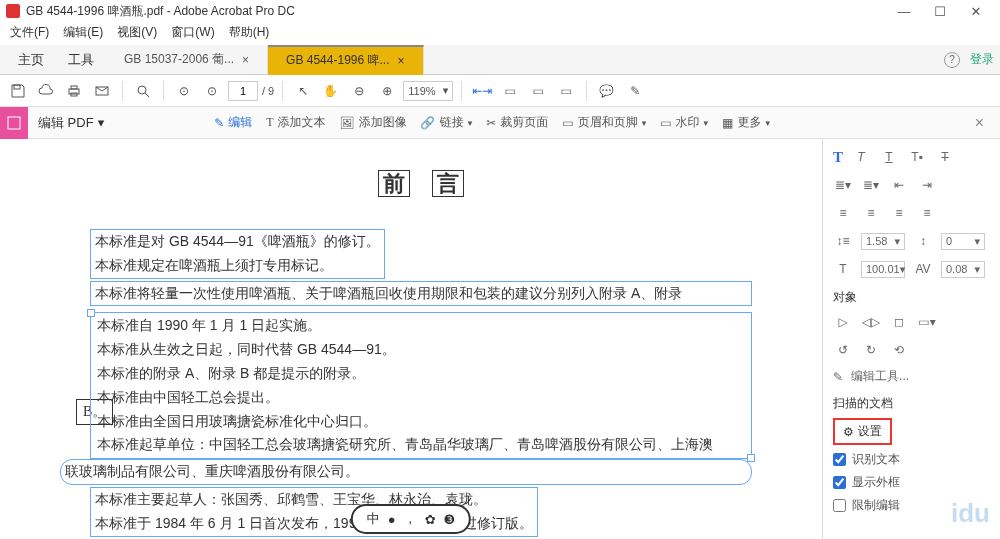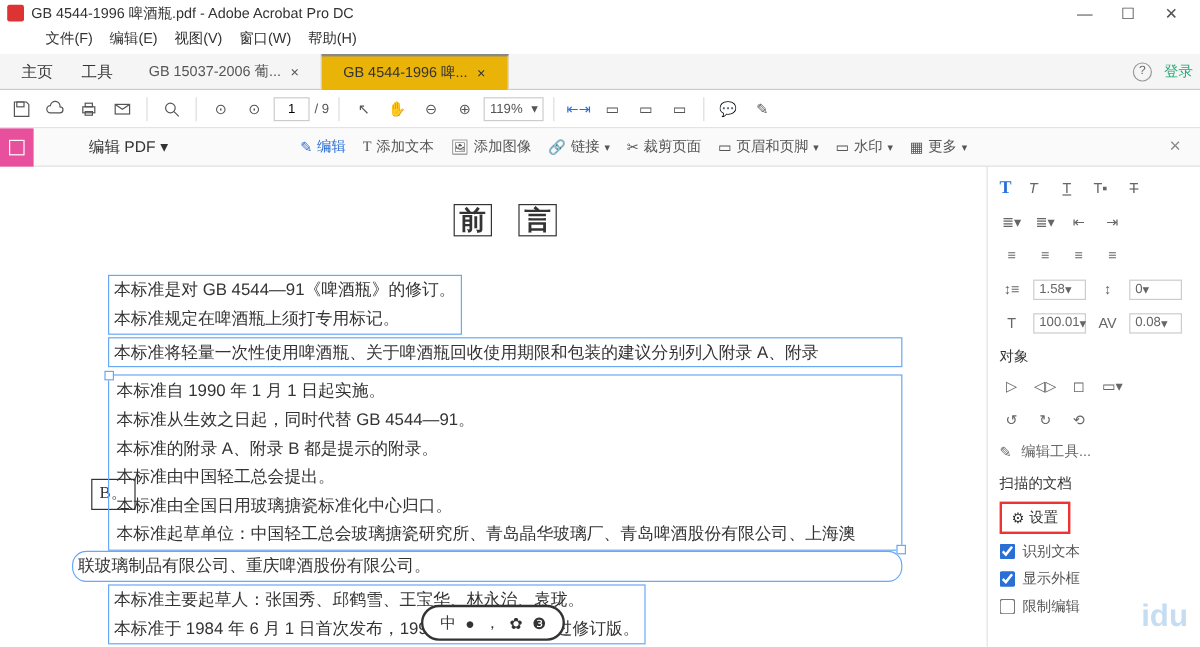--- a/index.html
+++ b/index.html
@@ -1,56 +1,56 @@
 <!DOCTYPE html>
 <html><head>
 <meta charset="utf-8">
 <style>
   * { box-sizing: border-box; margin: 0; padding: 0; font-family: "Microsoft YaHei", sans-serif; }
   body { background: #fff; width: 1000px; height: 539px; overflow: hidden; font-size: 12px; color: #333; }
   .titlebar { display: flex; align-items: center; height: 22px; padding: 0 6px; background: #fff; }
   .titlebar .icon { width: 14px; height: 14px; background: #d33; margin-right: 6px; border-radius: 2px; }
   .titlebar .title { flex: 1; font-size: 12px; color: #333; }
   .titlebar .winbtn { width: 36px; text-align: center; font-size: 13px; color: #555; }
-  .menubar { display: flex; gap: 14px; padding: 2px 10px 4px; font-size: 12px; color: #333; margin-left: 28px; }
+  .menubar { display: flex; gap: 14px; padding: 2px 10px 4px; font-size: 12px; color: #333; }
   .tabbar { display: flex; align-items: center; height: 30px; background: #f5f5f5; border-bottom: 1px solid #ccc; padding: 0 6px; }
   .tabbar .main { padding: 0 12px; font-size: 13px; }
   .tabbar .tab { padding: 0 18px; height: 30px; display: flex; align-items: center; gap: 8px; font-size: 12px; color: #555; border-right: 1px solid #ddd; justify-content: space-between; }
   .tabbar .tab.active { background: #eab308; border-top: 2px solid #888; color: #333; }
   .tabbar .spacer { flex: 1; }
   .tabbar .right { display: flex; align-items: center; gap: 10px; color: #2a7; }
   .toolbar { display: flex; align-items: center; height: 32px; border-bottom: 1px solid #ddd; padding: 0 6px; gap: 4px; color: #555; }
   .toolbar .sep { width: 1px; height: 20px; background: #ddd; margin: 0 4px; }
   .toolbar .btn { width: 24px; height: 24px; display: flex; align-items: center; justify-content: center; }
   .toolbar .pagebox { width: 30px; height: 20px; border: 1px solid #ccc; text-align: center; font-size: 11px; }
   .toolbar .zoom { width: 50px; height: 20px; border: 1px solid #ccc; display: flex; align-items: center; padding: 0 4px; font-size: 11px; justify-content: space-between; }
   .editbar { display: flex; align-items: center; height: 32px; border-bottom: 1px solid #ddd; background: #fafafa; }
   .editbar .left { width: 28px; height: 32px; background: #e84f9c; display: flex; align-items: center; justify-content: center; }
-  .editbar .label { padding: 0 10px; font-size: 13px; color: #333; display: flex; align-items: center; gap: 4px; margin-left: 36px; }
+  .editbar .label { padding: 0 10px; font-size: 13px; color: #333; display: flex; align-items: center; gap: 4px; }
   .editbar .tools { display: flex; gap: 14px; margin-left: 100px; align-items: center; font-size: 12px; }
   .editbar .tool { display: flex; align-items: center; gap: 4px; color: #555; }
   .editbar .tool.blue { color: #2a6fd6; }
   .editbar .close { margin-left: auto; margin-right: 16px; font-size: 16px; color: #888; }
   .content { display: flex; height: calc(539px - 22px - 20px - 30px - 32px - 32px); }
   .doc { flex: 1; background: #fff; position: relative; padding: 30px 70px 0 90px; overflow: hidden; }
   .doc .heading { text-align: center; font-size: 22px; font-weight: bold; margin-bottom: 30px; font-family: SimSun, serif; }
   .doc .heading span { border: 1px solid #333; padding: 0 4px; }
   .doc .body { font-size: 14px; line-height: 1.7; font-family: SimSun, serif; }
   .doc .para { border: 1px solid #69a8f5; padding: 0 4px; margin-bottom: 2px; display: inline-block; }
   .doc .para-wide { display: block; }
   .doc .selbox { border: 1px solid #69a8f5; position: relative; padding: 1px 6px; margin-top: 6px; }
   .doc .selbox::before, .doc .selbox::after { content:''; position:absolute; width:6px; height:6px; background:#fff; border:1px solid #69a8f5; }
   .doc .selbox::before { top:-4px; left:-4px; }
   .doc .selbox::after { bottom:-4px; right:-4px; }
   .doc .float-b { position:absolute; left:76px; top:260px; border:1px solid #333; padding:0 6px; font-family:SimSun; font-size:14px; }
   .doc .bottom-bubble { position:absolute; bottom:8px; left:50%; transform:translateX(-50%); border:2px solid #333; border-radius:16px; padding:4px 14px; background:#fff; font-size:13px; display:flex; gap:8px; align-items:center; }
   .sidepanel { width: 178px; border-left: 1px solid #ddd; padding: 8px 10px; background:#fff; overflow:hidden; }
   .sidepanel .row { display: flex; gap: 8px; margin-bottom: 8px; align-items:center; color:#666; }
   .sidepanel .row .ico { width:20px; height:20px; display:flex; align-items:center; justify-content:center; }
-  .sidepanel .numbox { border:1px solid #ccc; padding:1px 4px; font-size:11px; width:44px; display:flex; align-items:center; }
+  .sidepanel .numbox { border:1px solid #ccc; padding:1px 4px; font-size:11px; width:44px; display:flex; justify-content:space-between; align-items:center; }
   .sidepanel .sect { font-size:12px; color:#333; margin:10px 0 6px; }
   .sidepanel .setting { border:2px solid #e33; padding:3px 8px; display:inline-flex; align-items:center; gap:4px; font-size:12px; margin-bottom:6px; }
   .sidepanel .chk { display:flex; align-items:center; gap:6px; font-size:12px; margin-bottom:6px; color:#555; }
   .sidepanel .chk input { accent-color:#2a6fd6; }
   .watermark { position:absolute; right:10px; bottom:10px; font-size:26px; color:rgba(22,117,201,0.25); font-weight:bold; pointer-events:none; }
   svg { width:16px; height:16px; }
   .T-blue { color:#2a6fd6; font-weight:bold; font-size:15px; font-family:serif; }
 </style>
 </head>
 <body>

